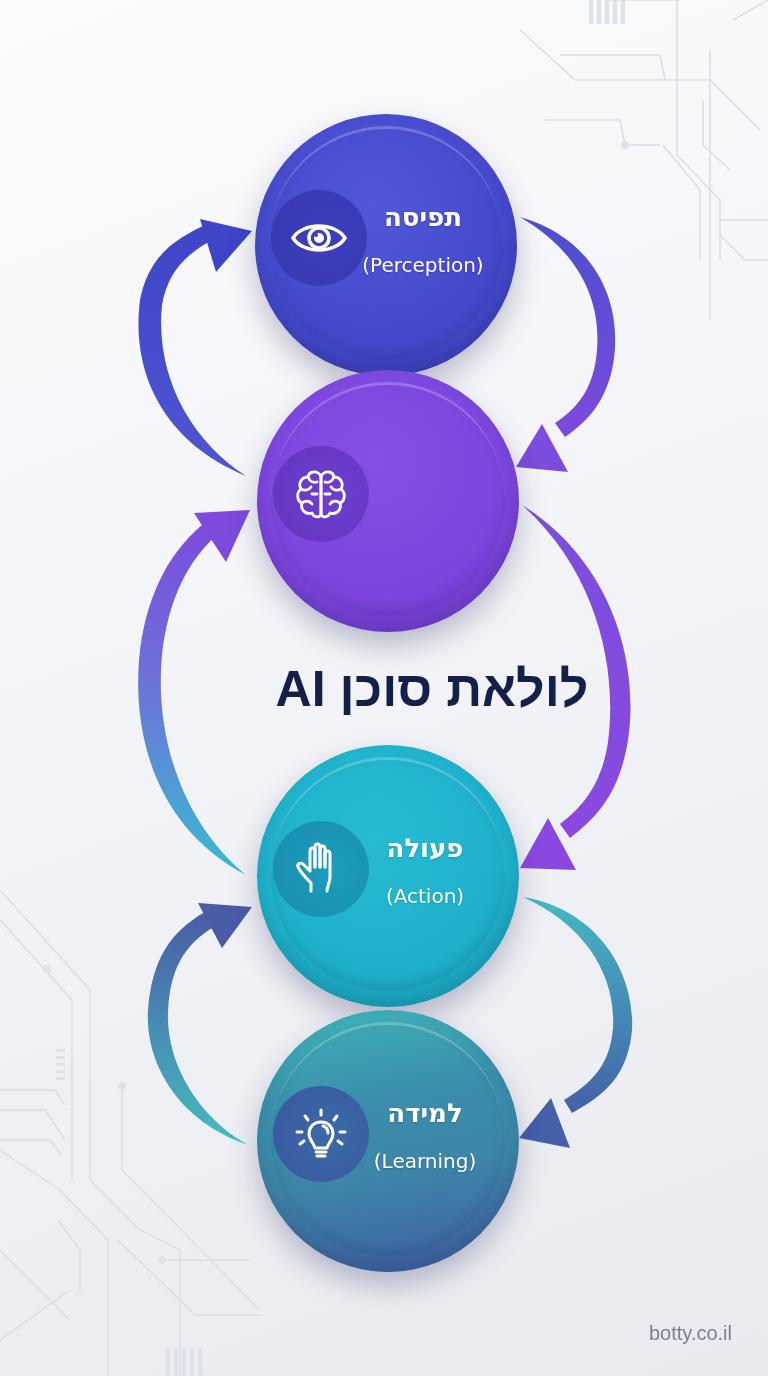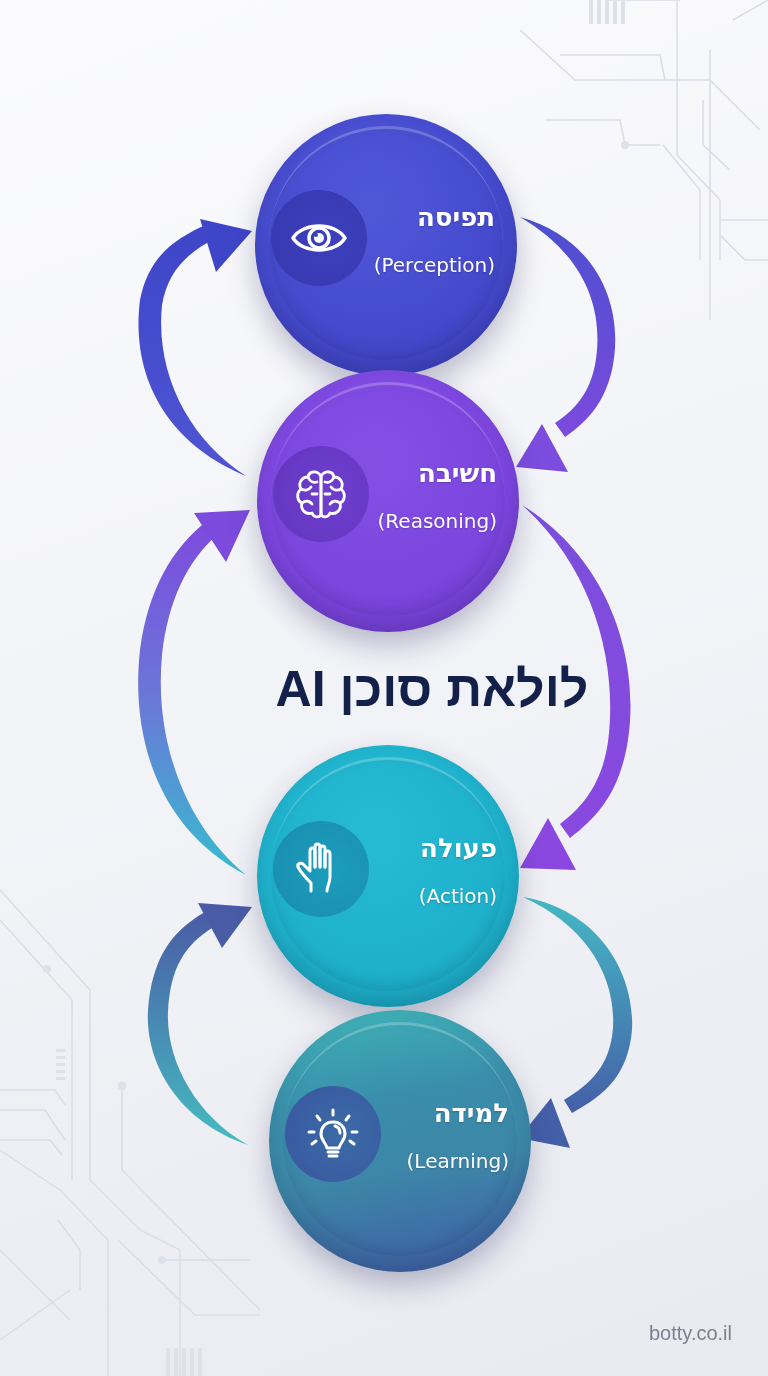--- a/index.html
+++ b/index.html
@@ -18,21 +18,21 @@
     position:absolute; left:14px; top:12px; right:14px; bottom:16px; border-radius:50%;
     border-top:3px solid rgba(255,255,255,0.22);
     box-shadow: inset 0 -6px 14px rgba(0,0,0,0.08);
   }
   .node .icon-disc {
     position:absolute; left:16px; top:76px; width:96px; height:96px; border-radius:50%;
     display:flex; align-items:center; justify-content:center;
   }
   .node .icon-disc svg { width:60px; height:60px; }
   .node .label {
-    position:absolute; left:96px; right:22px; top:88px; text-align:right; color:#fff;
+    position:absolute; left:96px; right:22px; top:88px; text-align:center; color:#fff;
   }
   .node .label .he {
     display:block; direction:rtl; font-weight:bold; font-size:26px; line-height:30px;
     text-shadow:0 1px 2px rgba(0,0,0,0.2);
   }
   .node .label .en {
     display:block; font-size:20px; line-height:26px; margin-top:20px;
     text-shadow:0 1px 2px rgba(0,0,0,0.2);
   }
   .title {
@@ -183,45 +183,41 @@
       <path d="M17 13 C19 18 23 19 26 18"></path>
       <path d="M10 25 C14 27 18 26 20 23"></path>
       <path d="M11 39 C15 36 19 37 21 40"></path>
       <path d="M43 13 C41 18 37 19 34 18"></path>
       <path d="M50 25 C46 27 42 26 40 23"></path>
       <path d="M49 39 C45 36 41 37 39 40"></path>
       <path d="M21 30 L26 30"></path>
       <path d="M34 30 L39 30"></path>
     </svg>
   </div>
-  <div class="label">
-    <span class="he">חשיבה</span>
-    <span class="en">(Reasoning)</span>
-  </div>
 </div>
 
 <div class="title">לולאת סוכן AI</div>
 
 <div class="node" style="left:257px; top:745px; background:radial-gradient(circle at 45% 35%, #27bbd3 0%, #1eb0cb 60%, #1a9bb8 100%);">
   <div class="rim"></div>
   <div class="icon-disc" style="background:radial-gradient(circle at 60% 50%, #1c9dbc, #1a8cae);">
     <svg viewBox="0 0 60 60" fill="none" stroke="#fff" stroke-width="3" stroke-linecap="round" stroke-linejoin="round">
       <path d="M20 52 L20 44 C14 38 9 32 7 28 C6 25 9 23 12 25 L19 32 L19 12 C19 8 24 8 24 12 L24 28"></path>
       <path d="M24 28 L24 8 C24 4 29 4 29 8 L29 28"></path>
       <path d="M29 28 L29 10 C29 6 34 6 34 10 L34 28"></path>
       <path d="M34 28 L34 15 C34 11 39 11 39 15 L39 38 C39 44 36 47 36 52"></path>
     </svg>
   </div>
   <div class="label">
     <span class="he">פעולה</span>
     <span class="en">(Action)</span>
   </div>
 </div>
 
-<div class="node" style="left:269px; top:1010px; background:linear-gradient(170deg, #3fb5b8 0%, #3a8eab 35%, #3d86a8 60%, #3f5ca5 100%);">
+<div class="node" style="left:257px; top:1010px; background:linear-gradient(170deg, #3fb5b8 0%, #3a8eab 35%, #3d86a8 60%, #3f5ca5 100%);">
   <div class="rim"></div>
   <div class="icon-disc" style="background:radial-gradient(circle at 60% 50%, #3a6ca6, #3a55a0);">
     <svg viewBox="0 0 60 60" fill="none" stroke="#fff" stroke-width="3" stroke-linecap="round" stroke-linejoin="round">
       <path d="M30 18 C22 18 18 24 18 30 C18 36 23 39 24 44 L36 44 C37 39 42 36 42 30 C42 24 38 18 30 18 Z"></path>
       <path d="M25 48 L35 48"></path>
       <path d="M26 52 L34 52"></path>
       <path d="M30 6 L30 11"></path>
       <path d="M14 12 L17 16"></path>
       <path d="M46 12 L43 16"></path>
       <path d="M6 28 L11 28"></path>

